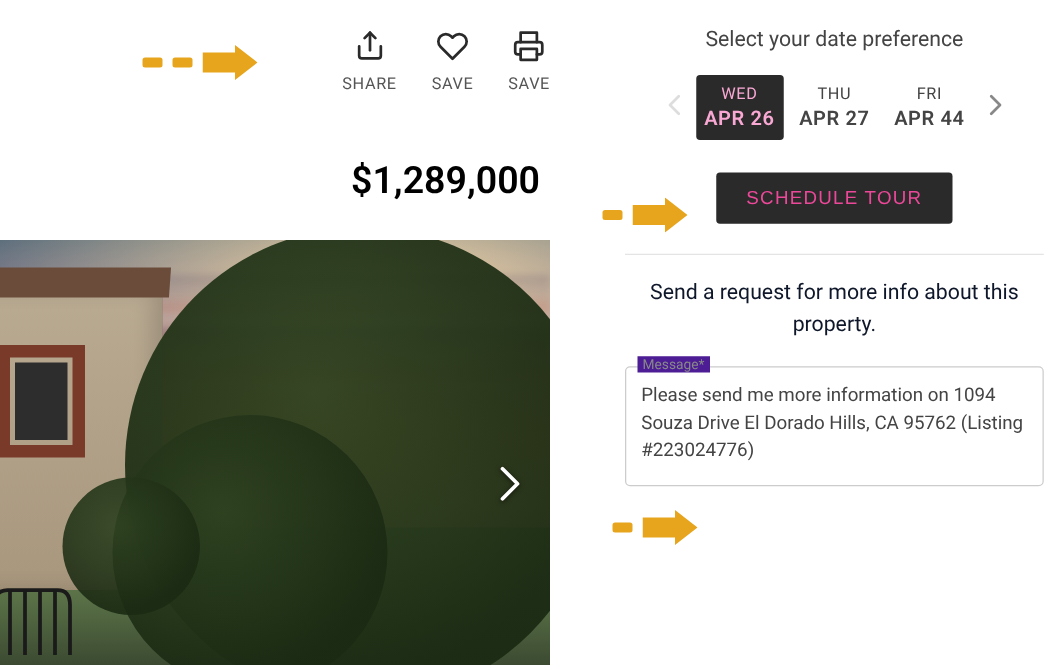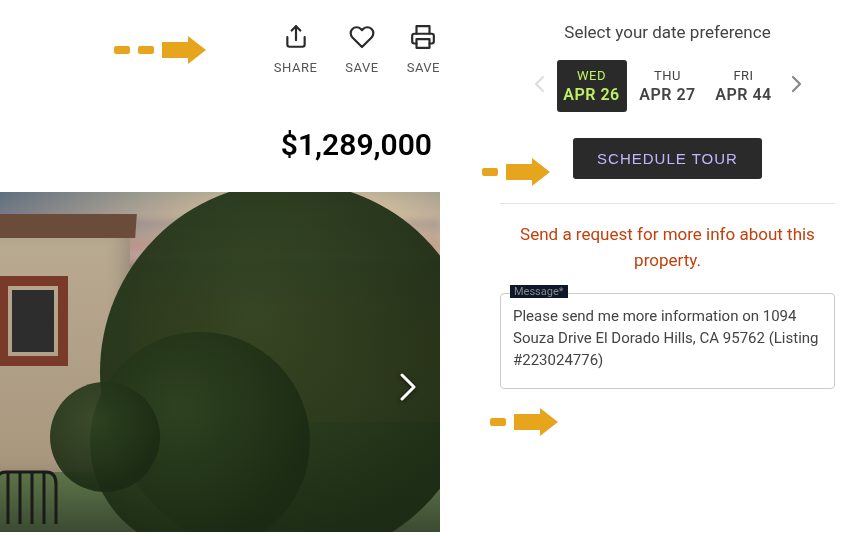--- a/index.html
+++ b/index.html
@@ -181,54 +181,54 @@
     text-align: center;
     cursor: pointer;
     border-radius: 3px;
   }
   .date-box .dow { font-size: 13px; letter-spacing: 0.5px; color:#444; }
   .date-box .md { font-size: 16px; font-weight: 600; letter-spacing: 0.5px; color:#444; margin-top: 2px; }
   .date-box.active {
     background: #2a2a2a;
   }
   .date-box.active .dow,
-  .date-box.active .md { color: #bef264; }
+  .date-box.active .md { color: #f9a8d4; }
   .btn-dark {
     display: block;
     margin: 26px auto 0;
     background: #2a2a2a;
-    color: #c4b5fd;
+    color: #ec4899;
     border: none;
     padding: 12px 24px;
     font-size: 15px;
     letter-spacing: 1px;
     cursor: pointer;
     border-radius: 3px;
   }
   .divider {
     border: none;
     border-top: 1px solid #e4e4e4;
     margin: 24px 0 18px;
   }
   .send-label {
     text-align: center;
     font-size: 17px;
-    color: #c2410c;
+    color: #0f172a;
     line-height: 1.5;
     padding: 0 8px;
   }
   .msg-wrap {
     position: relative;
     margin-top: 20px;
   }
   .msg-legend {
     position: absolute;
     top: -8px;
     left: 10px;
-    background: #0f172a;
+    background: #4c1d95;
     padding: 0 4px;
     font-size: 11px;
     color: #888;
   }
   .msg-area {
     width: 100%;
     border: 1px solid #ccc;
     border-radius: 4px;
     padding: 12px 12px;
     font-size: 15px;

